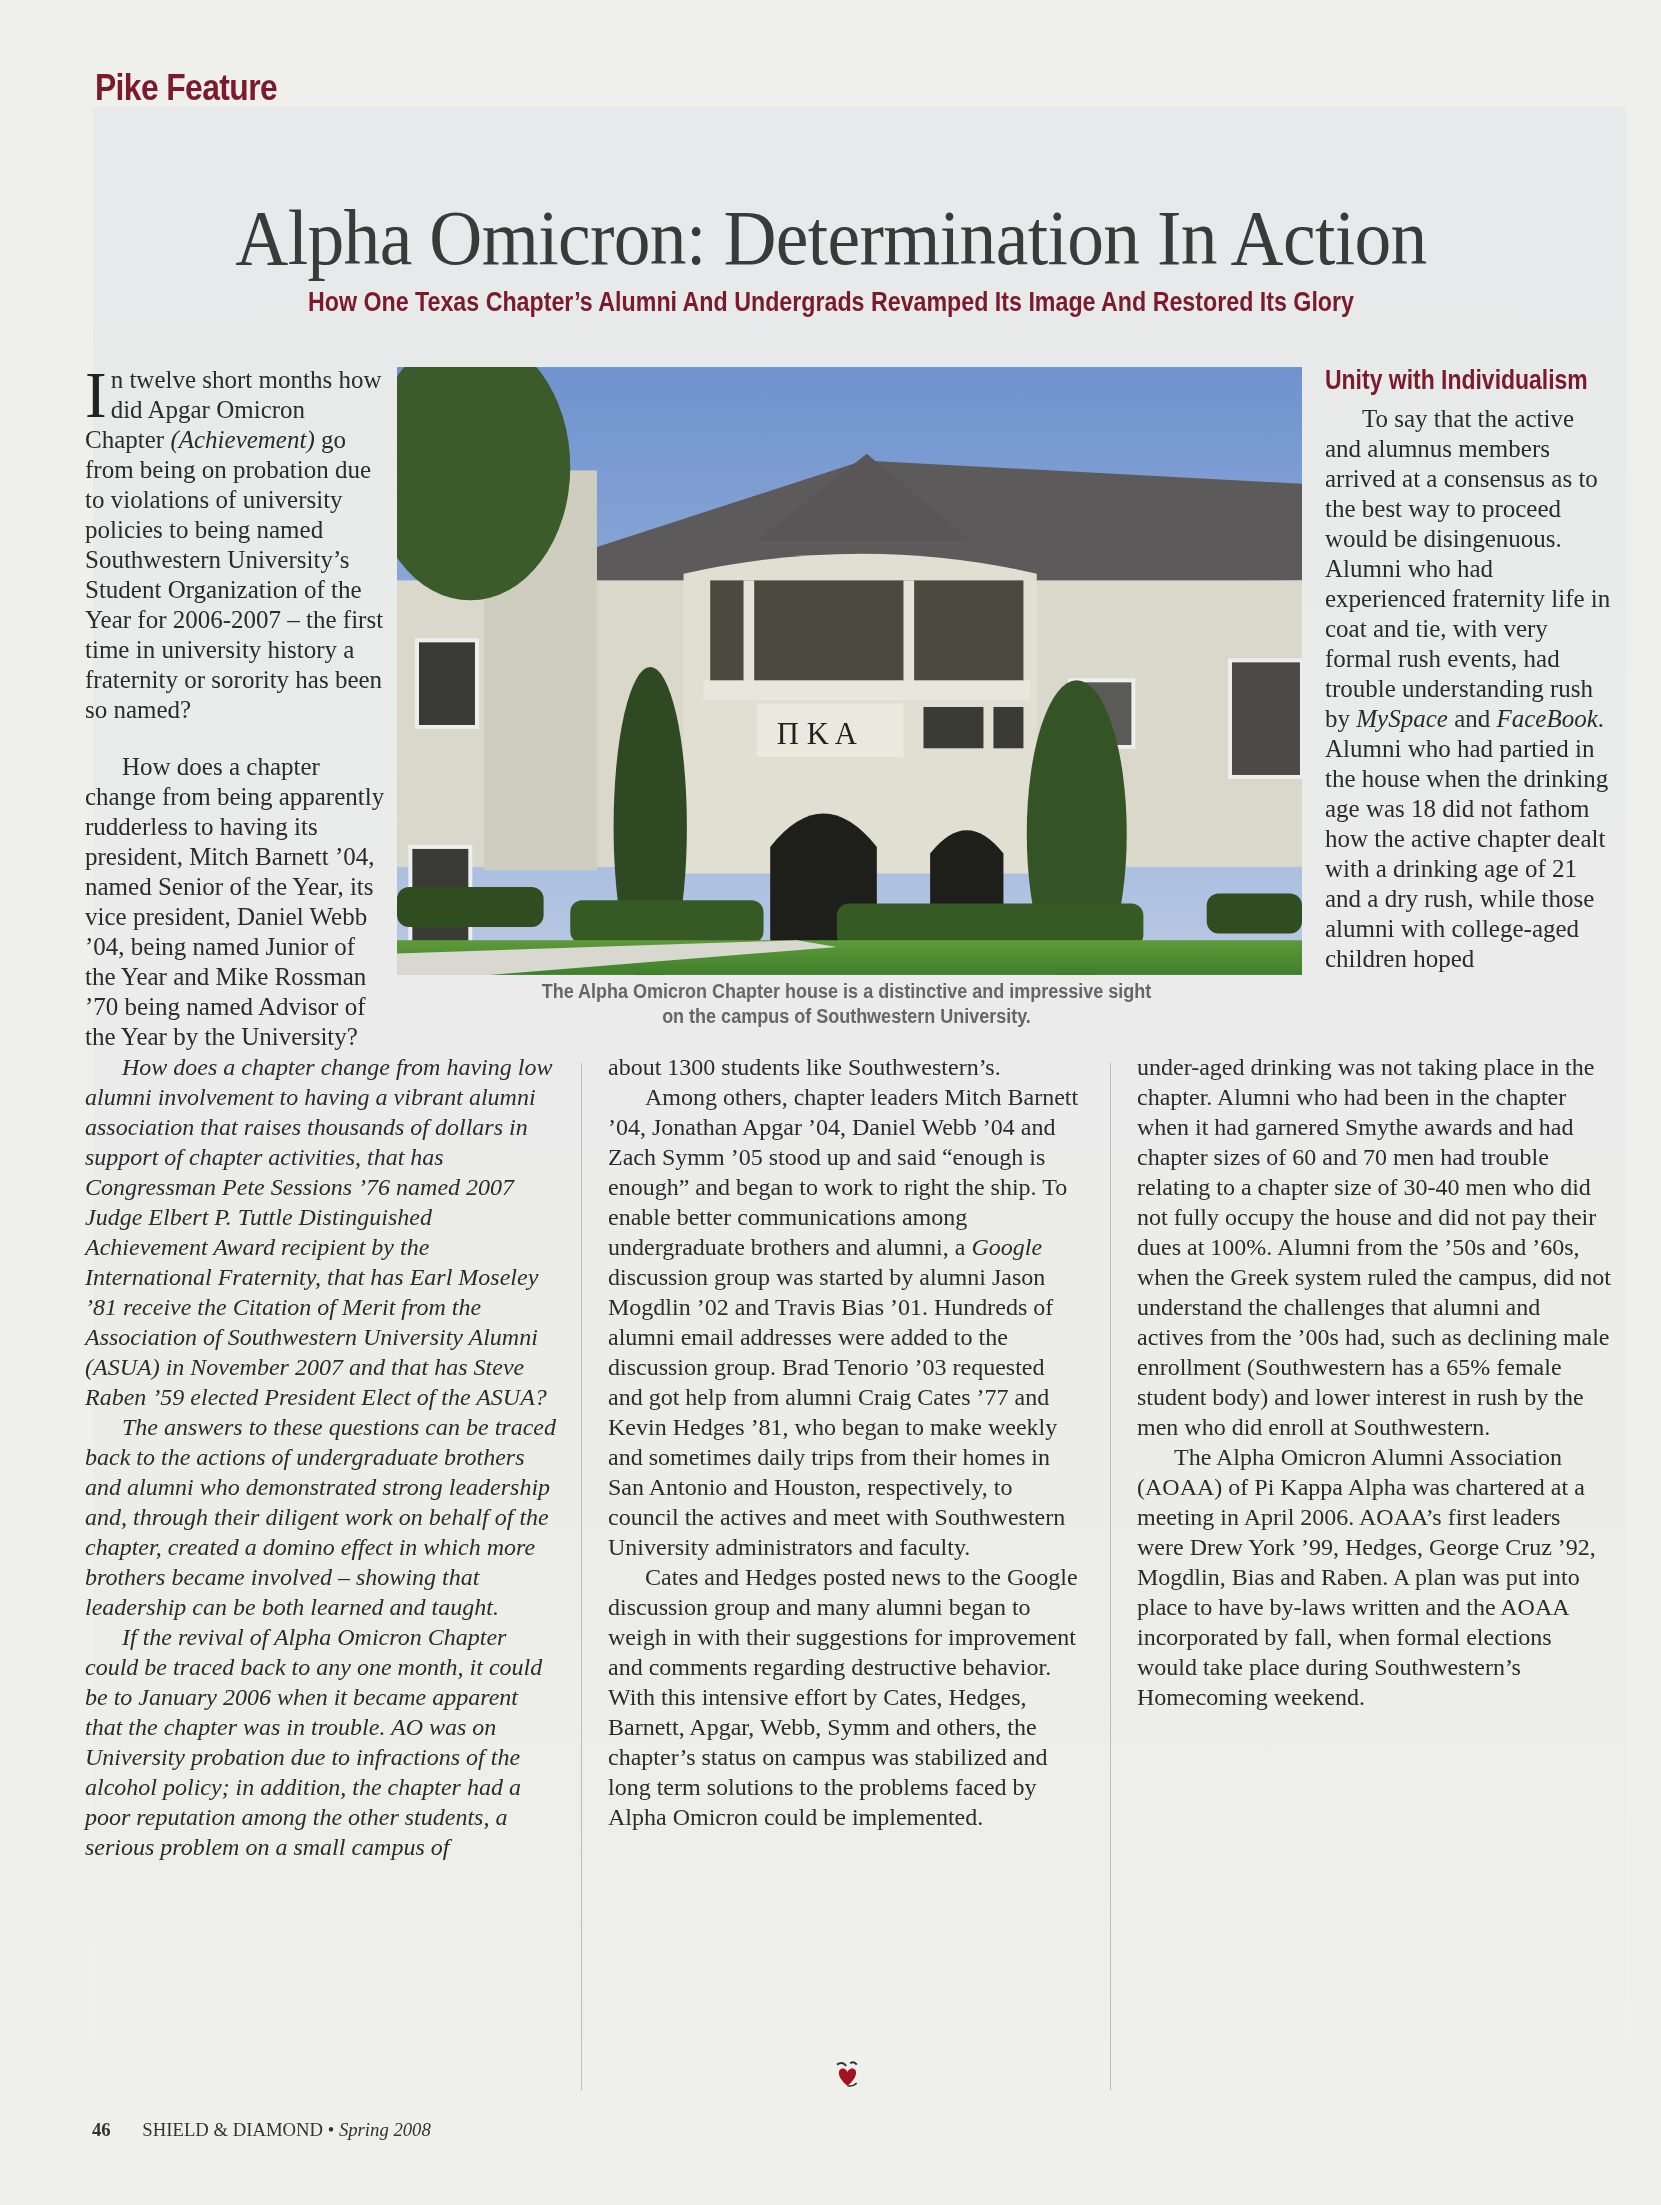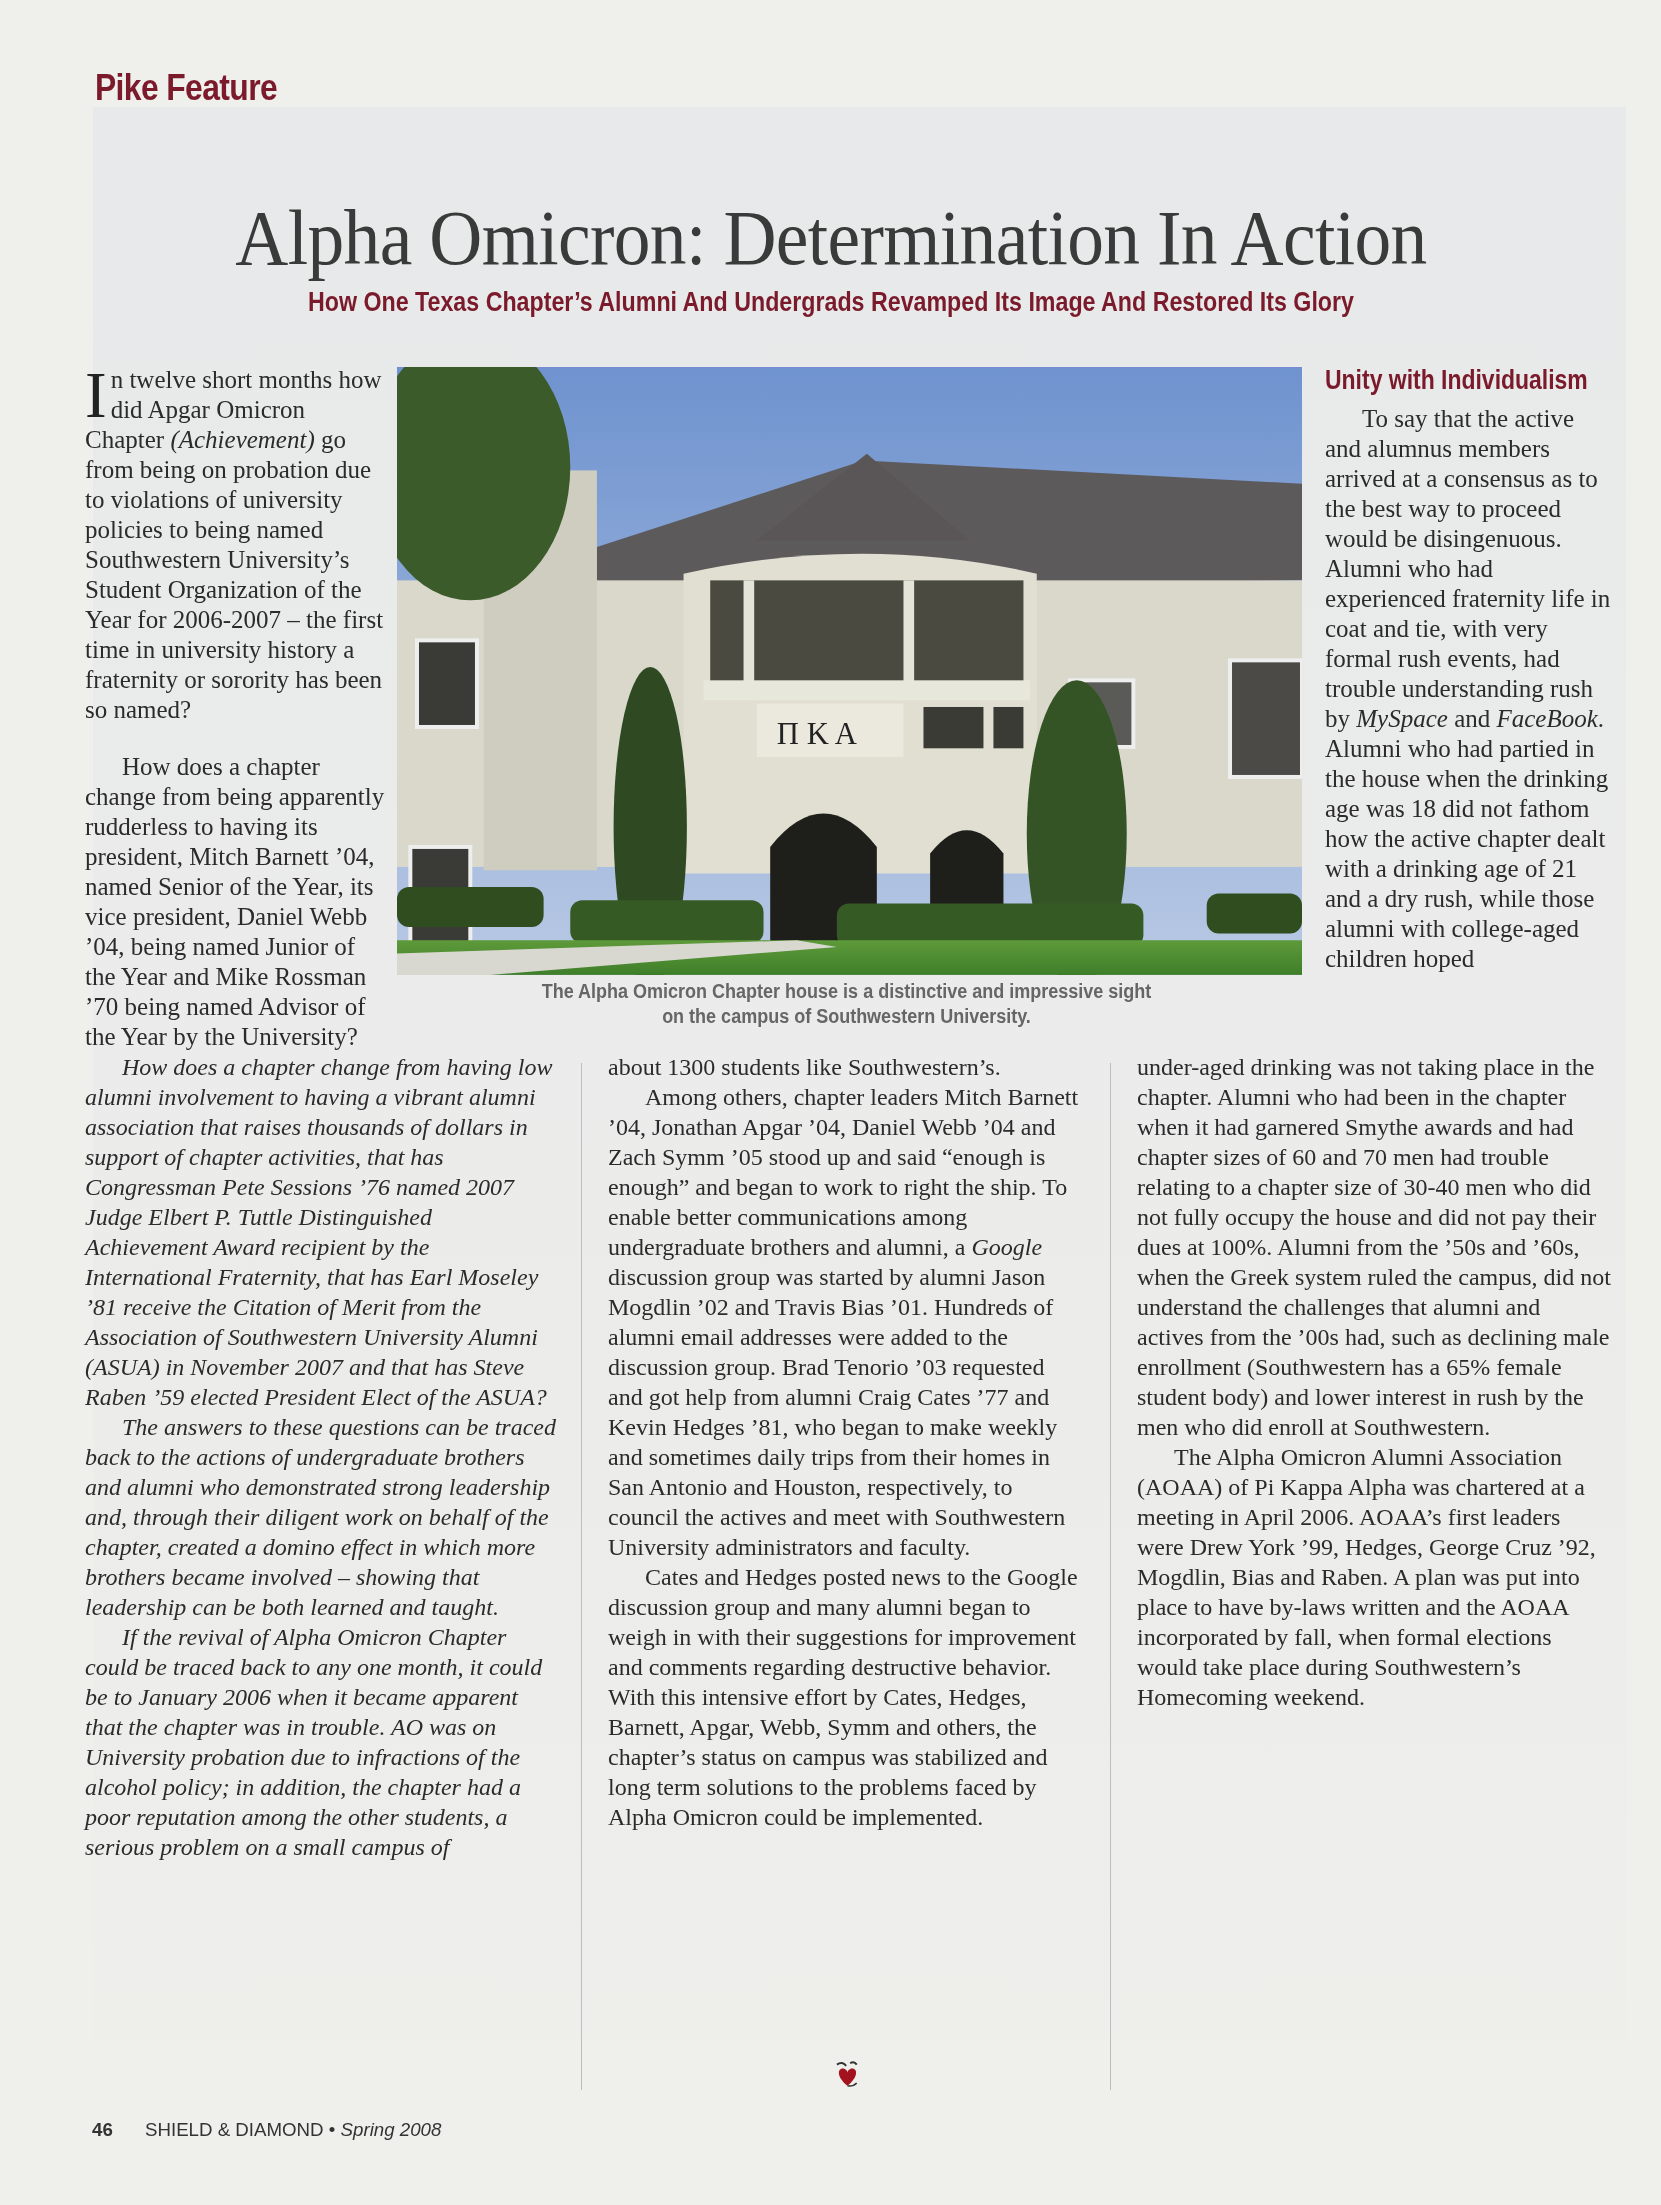--- a/index.html
+++ b/index.html
@@ -32,37 +32,37 @@
   }
   .col { position: absolute; font-size: 24px; line-height: 30px; }
   .col p { margin: 0; }
   .col p.ind { text-indent: 37px; }
   .col-narrow { font-size: 25px; line-height: 30px; }
   .dropcap {
     float: left; font-size: 65px; line-height: 53px; margin: 4px 4px 0 0; color: #222;
   }
   .photo {
     position: absolute; left: 397px; top: 367px; width: 905px; height: 608px;
-    overflow: hidden; background: #d946ef;
+    overflow: hidden; background: #5eead4;
   }
   .caption {
     position: absolute; left: 413px; width: 867px; top: 979px; text-align: center;
     font-family: "Liberation Sans", sans-serif; font-weight: bold; font-size: 20px;
     line-height: 25px; color: #666; transform: scaleX(0.9); transform-origin: center top;
   }
   .rule { position: absolute; width: 1.3px; background: #bdbdbd; }
   .subhead {
     font-family: "Liberation Sans", sans-serif; font-weight: bold;
     font-size: 28px; color: #7a1a2b; margin: 0 0 9.3px 0;
     transform: scaleX(0.82); transform-origin: left top; white-space: nowrap;
   }
   .endmark { position: absolute; left: 833px; top: 2059px; width: 29px; height: 31px; }
   .footer {
     position: absolute; left: 92px; top: 2119px;
-    font-family: Liberation Sans, sans-serif; font-size: 18.7px; color: #333;
+    font-family: Liberation Serif, serif; font-size: 18.7px; color: #333;
   }
   .footer .pg { font-weight: bold; margin-right: 27px; }
   .footer .issue { font-style: italic; }
 </style>
 </head>
 <body>
 
 <div class="bgwash"></div>
 
 <div class="section-label">Pike Feature</div>

